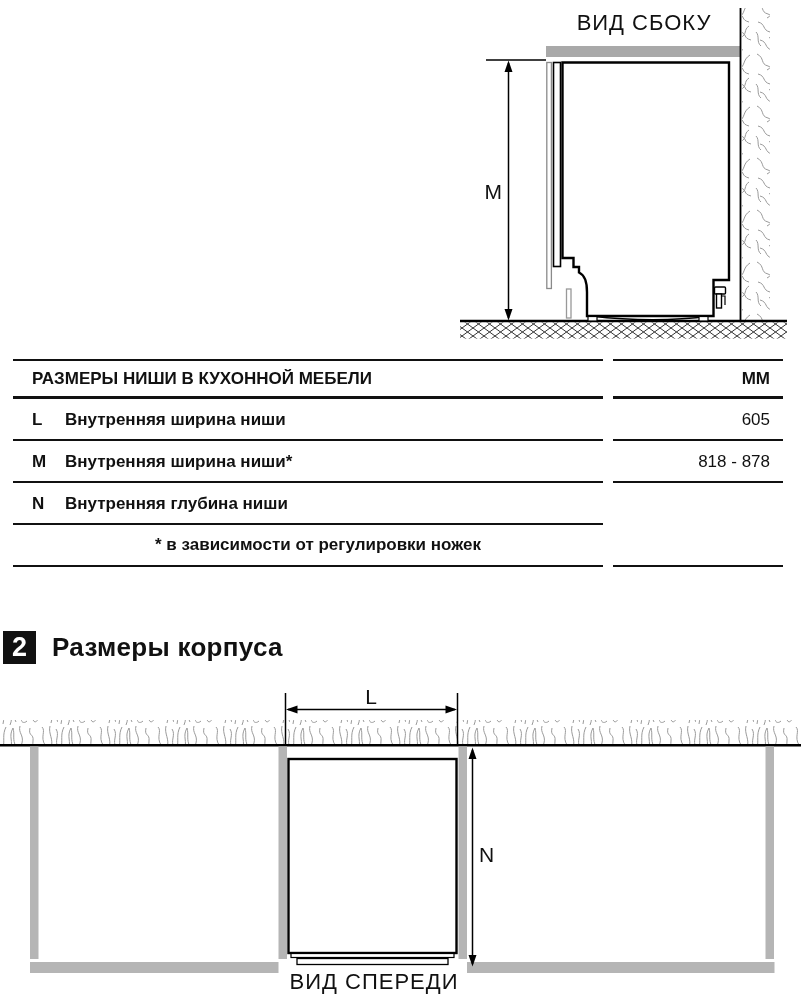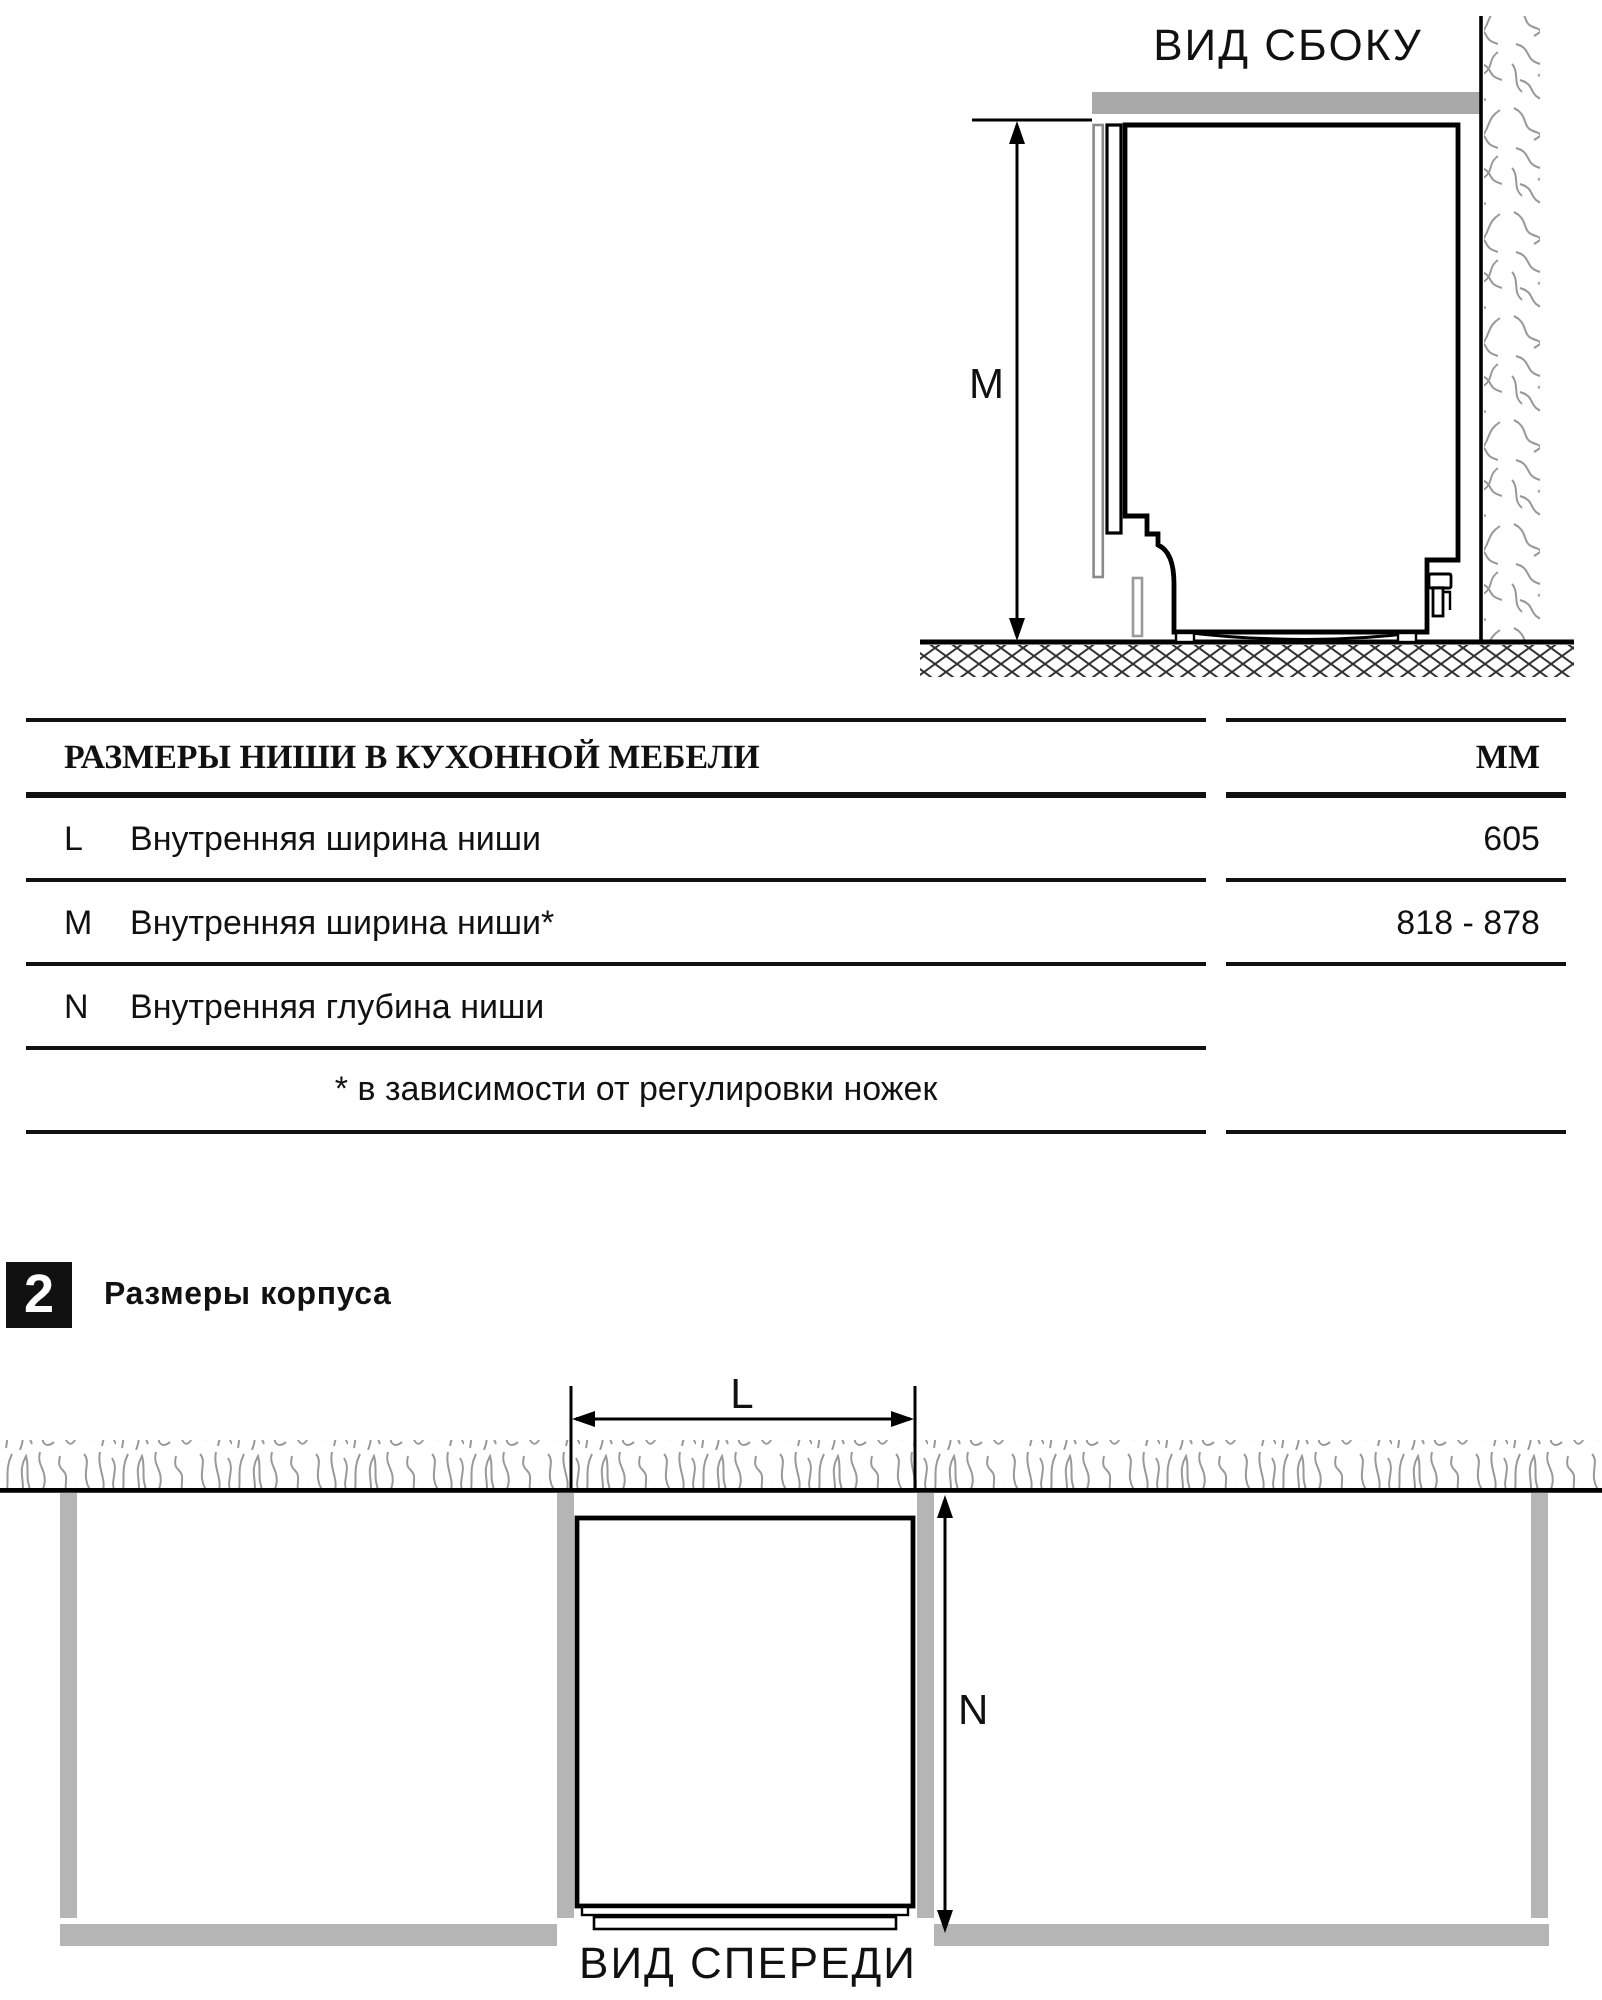--- a/index.html
+++ b/index.html
@@ -8,42 +8,42 @@
     font-family:"Liberation Sans","DejaVu Sans",sans-serif;color:#111;
   }
   svg{position:absolute;left:0;display:block;}
   #side-view{top:0;}
   #front-view{top:680px;}
   svg text{fill:#111;}
 
   
   .niche-table{position:absolute;left:13px;top:359px;width:770px;font-size:17px;}
   .t-row{display:flex;align-items:stretch;}
-  .cell-main{width:590px;box-sizing:border-box;padding-left:19px;}
+  .cell-main{width:590px;box-sizing:border-box;padding-left:19px;font-weight:bold;}
   .cell-val{width:170px;margin-left:10px;box-sizing:border-box;text-align:right;padding-right:13px;}
   .t-head .cell-main,.t-head .cell-val{
     border-top:2px solid #111;border-bottom:3px solid #111;
-    padding-top:8px;padding-bottom:7px;font-weight:bold;font-family:Liberation Serif, serif;
+    padding-top:8px;padding-bottom:7px;font-weight:bold;
   }
   .t-data .cell-main,.t-data .cell-val{
     border-bottom:2px solid #111;padding-top:11px;padding-bottom:9px;
   }
   .t-foot .cell-main,.t-foot .cell-val{
     border-bottom:2px solid #111;padding-top:10px;padding-bottom:10px;
   }
   .t-foot .cell-main{padding-left:20px;text-align:center;}
   .row-letter{display:inline-block;width:33px;}
 
   
   .section-heading{position:absolute;left:3px;top:631px;display:flex;align-items:center;}
   .section-badge{
     width:33px;height:33px;background:#111;color:#fff;font-weight:bold;font-size:27px;
     display:flex;align-items:center;justify-content:center;
   }
-  .section-title{margin-left:16px;font-weight:bold;font-size:16px;letter-spacing:.3px;}
+  .section-title{margin-left:16px;font-weight:bold;font-size:26px;letter-spacing:.3px;}
 </style>
 </head>
 <body>
 
 <svg id="side-view" width="801" height="352" viewBox="0 0 801 352">
   <defs>
     <pattern id="wallTex" width="29" height="52" patternUnits="userSpaceOnUse">
       <g fill="none" stroke-width="1" stroke="#999999">
         <path d="M3,2 C11,6 6,12 14,14 C20,16 16,20 24,22"></path>
         <path d="M25,3 C17,8 21,14 13,18"></path>

